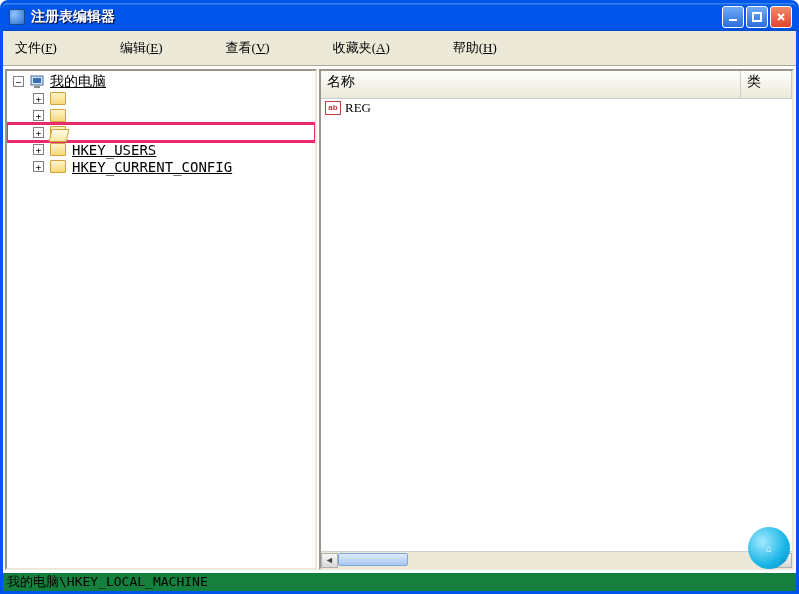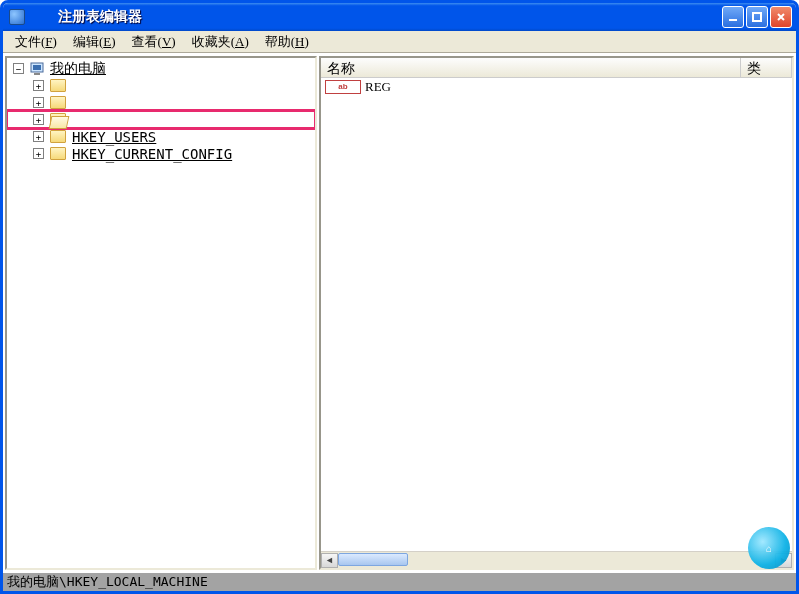--- a/index.html
+++ b/index.html
@@ -25,42 +25,43 @@
     font-size: 14px;
     font-weight: bold;
   }
   .titlebar .app-icon {
     width: 16px; height: 16px;
     margin: 0 6px 0 2px;
     background: radial-gradient(circle at 30% 30%, #8ec6ff, #2a6fd0);
     border: 1px solid #1a4a8a;
     border-radius: 2px;
   }
-  .titlebar .title { flex: 1; text-shadow: 1px 1px 1px #003; margin-left: 27px; }
+  .titlebar .title { flex: 1; text-shadow: 1px 1px 1px #003; }
   .titlebar .controls { display: flex; gap: 2px; }
   .titlebar .btn {
     width: 22px; height: 22px;
     border: 1px solid #fff;
     border-radius: 3px;
     display: flex; align-items: center; justify-content: center;
     font-weight: bold;
     color: #fff;
     cursor: pointer;
   }
   .titlebar .btn.min, .titlebar .btn.max { background: linear-gradient(#6fa9f8, #2b6fe0); }
   .titlebar .btn.close { background: linear-gradient(#f08b6b, #e0452b); }
   .titlebar .btn svg { width: 12px; height: 12px; }
   .menubar {
-    height: 22px;
+    height: 35px;
     background: #ece9d8;
     border-bottom: 1px solid #aca899;
     display: flex;
     align-items: center;
     padding: 0 4px;
     font-size: 13px;
+    gap: 47px;
   }
   .menubar .menu-item {
     padding: 2px 8px;
     cursor: pointer;
   }
   .menubar .menu-item u { text-decoration: underline; }
   .content {
     flex: 1;
     display: flex;
     background: #fff;
@@ -131,21 +132,21 @@
     flex: 1;
     border: 2px inset #ece9d8;
     margin: 2px 2px 2px 1px;
     background: #fff;
     display: flex;
     flex-direction: column;
     font-size: 13px;
   }
   .list-header {
     display: flex;
-    height: 20px;
+    height: 28px;
     border-bottom: 1px solid #cccccc;
     background: linear-gradient(#fdfdfd, #ece9d8);
     font-size: 14px;
   }
   .list-header .col {
     padding: 2px 6px;
     border-right: 1px solid #cccccc;
     cursor: pointer;
   }
   .list-header .col.name { width: 420px; }
@@ -154,21 +155,21 @@
     flex: 1;
     overflow: auto;
   }
   .list-row {
     display: flex;
     height: 17px;
     align-items: center;
     cursor: pointer;
   }
   .list-row .value-icon {
-    width: 36px; height: 14px;
+    width: 16px; height: 14px;
     margin: 0 4px 0 4px;
     border: 1px solid #c04040;
     background: #fff;
     display: flex; align-items: center; justify-content: center;
     font-size: 8px; font-family: Arial, sans-serif;
     color: #c04040; font-weight: bold;
   }
   .list-row .vname { width: 396px; }
   .list-row .vtype { }
   .hscroll {
@@ -191,21 +192,21 @@
   }
   .hscroll .thumb {
     position: absolute; left: 0; top: 0; height: 13px; width: 70px;
     background: linear-gradient(#dbeaff, #a8c6ef);
     border: 1px solid #7da6e0;
     border-radius: 2px;
     cursor: pointer;
   }
   .statusbar {
     height: 19px;
-    background: #a3a3a3;
+    background: #15803d;
     border-top: 1px solid #fff;
     display: flex;
     align-items: center;
     padding: 0 4px;
     font-size: 13px;
     font-family: "SimSun","宋体",monospace;
   }
   .watermark {
     position: absolute;
     right: 6px; bottom: 22px;

